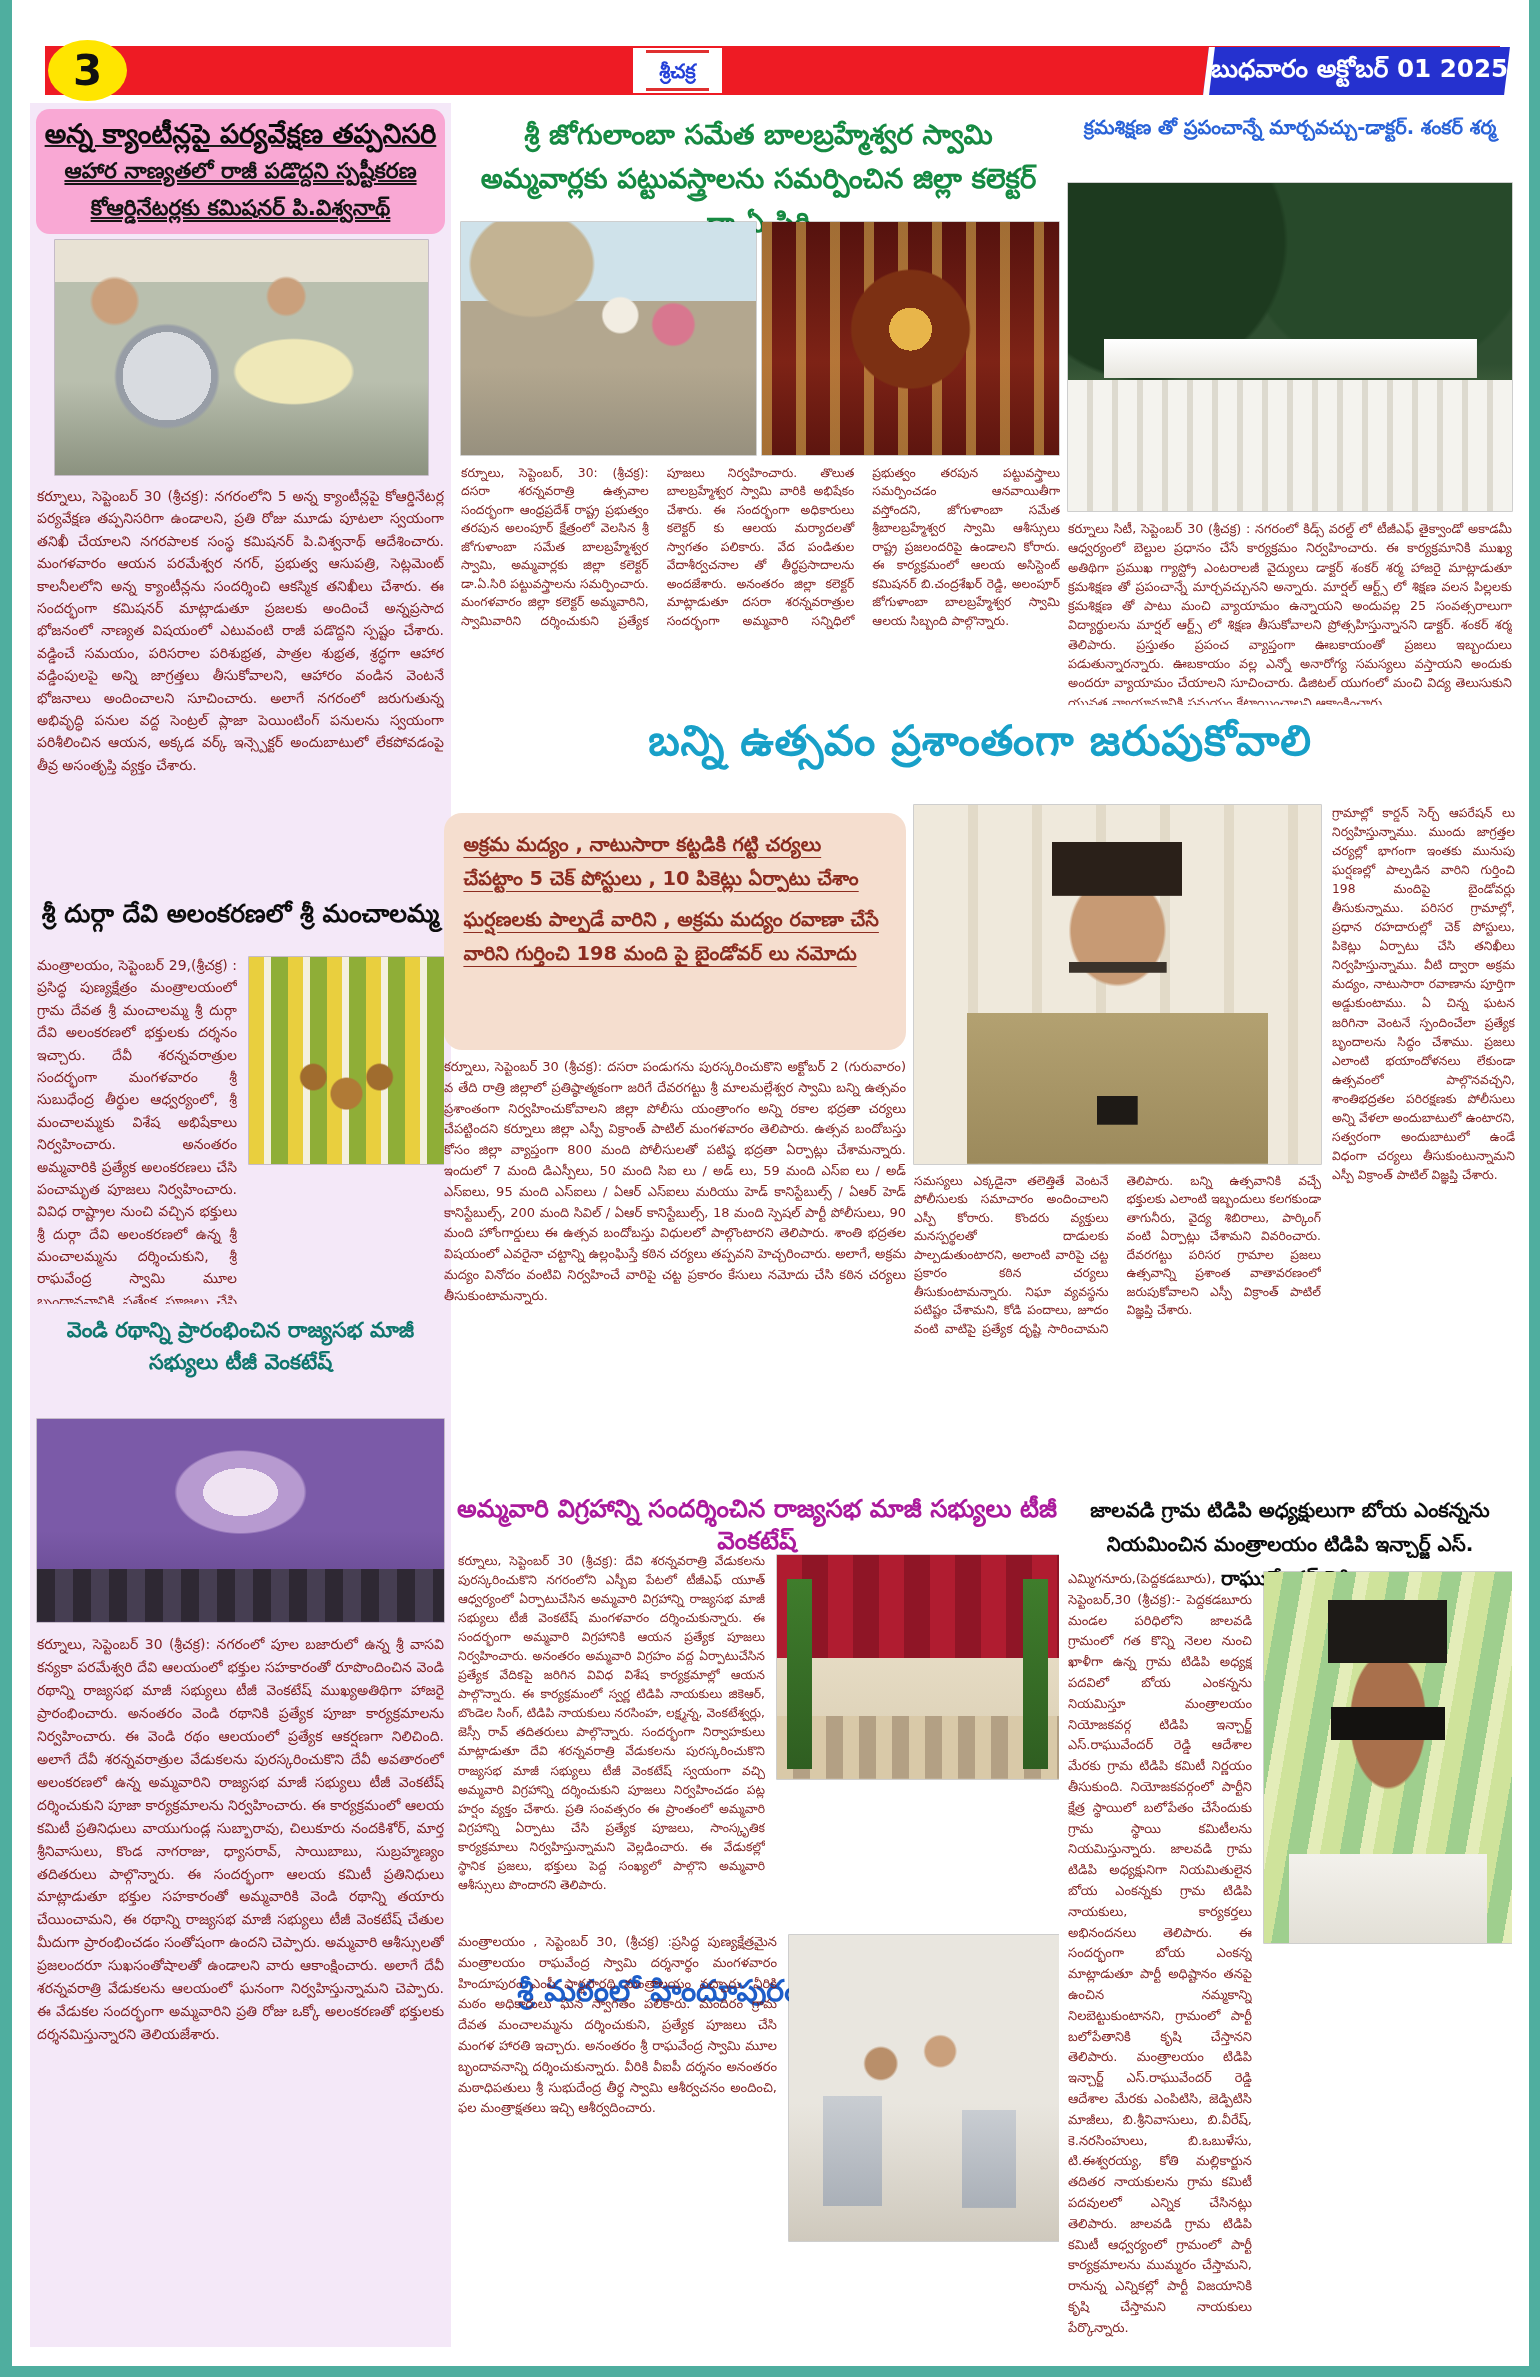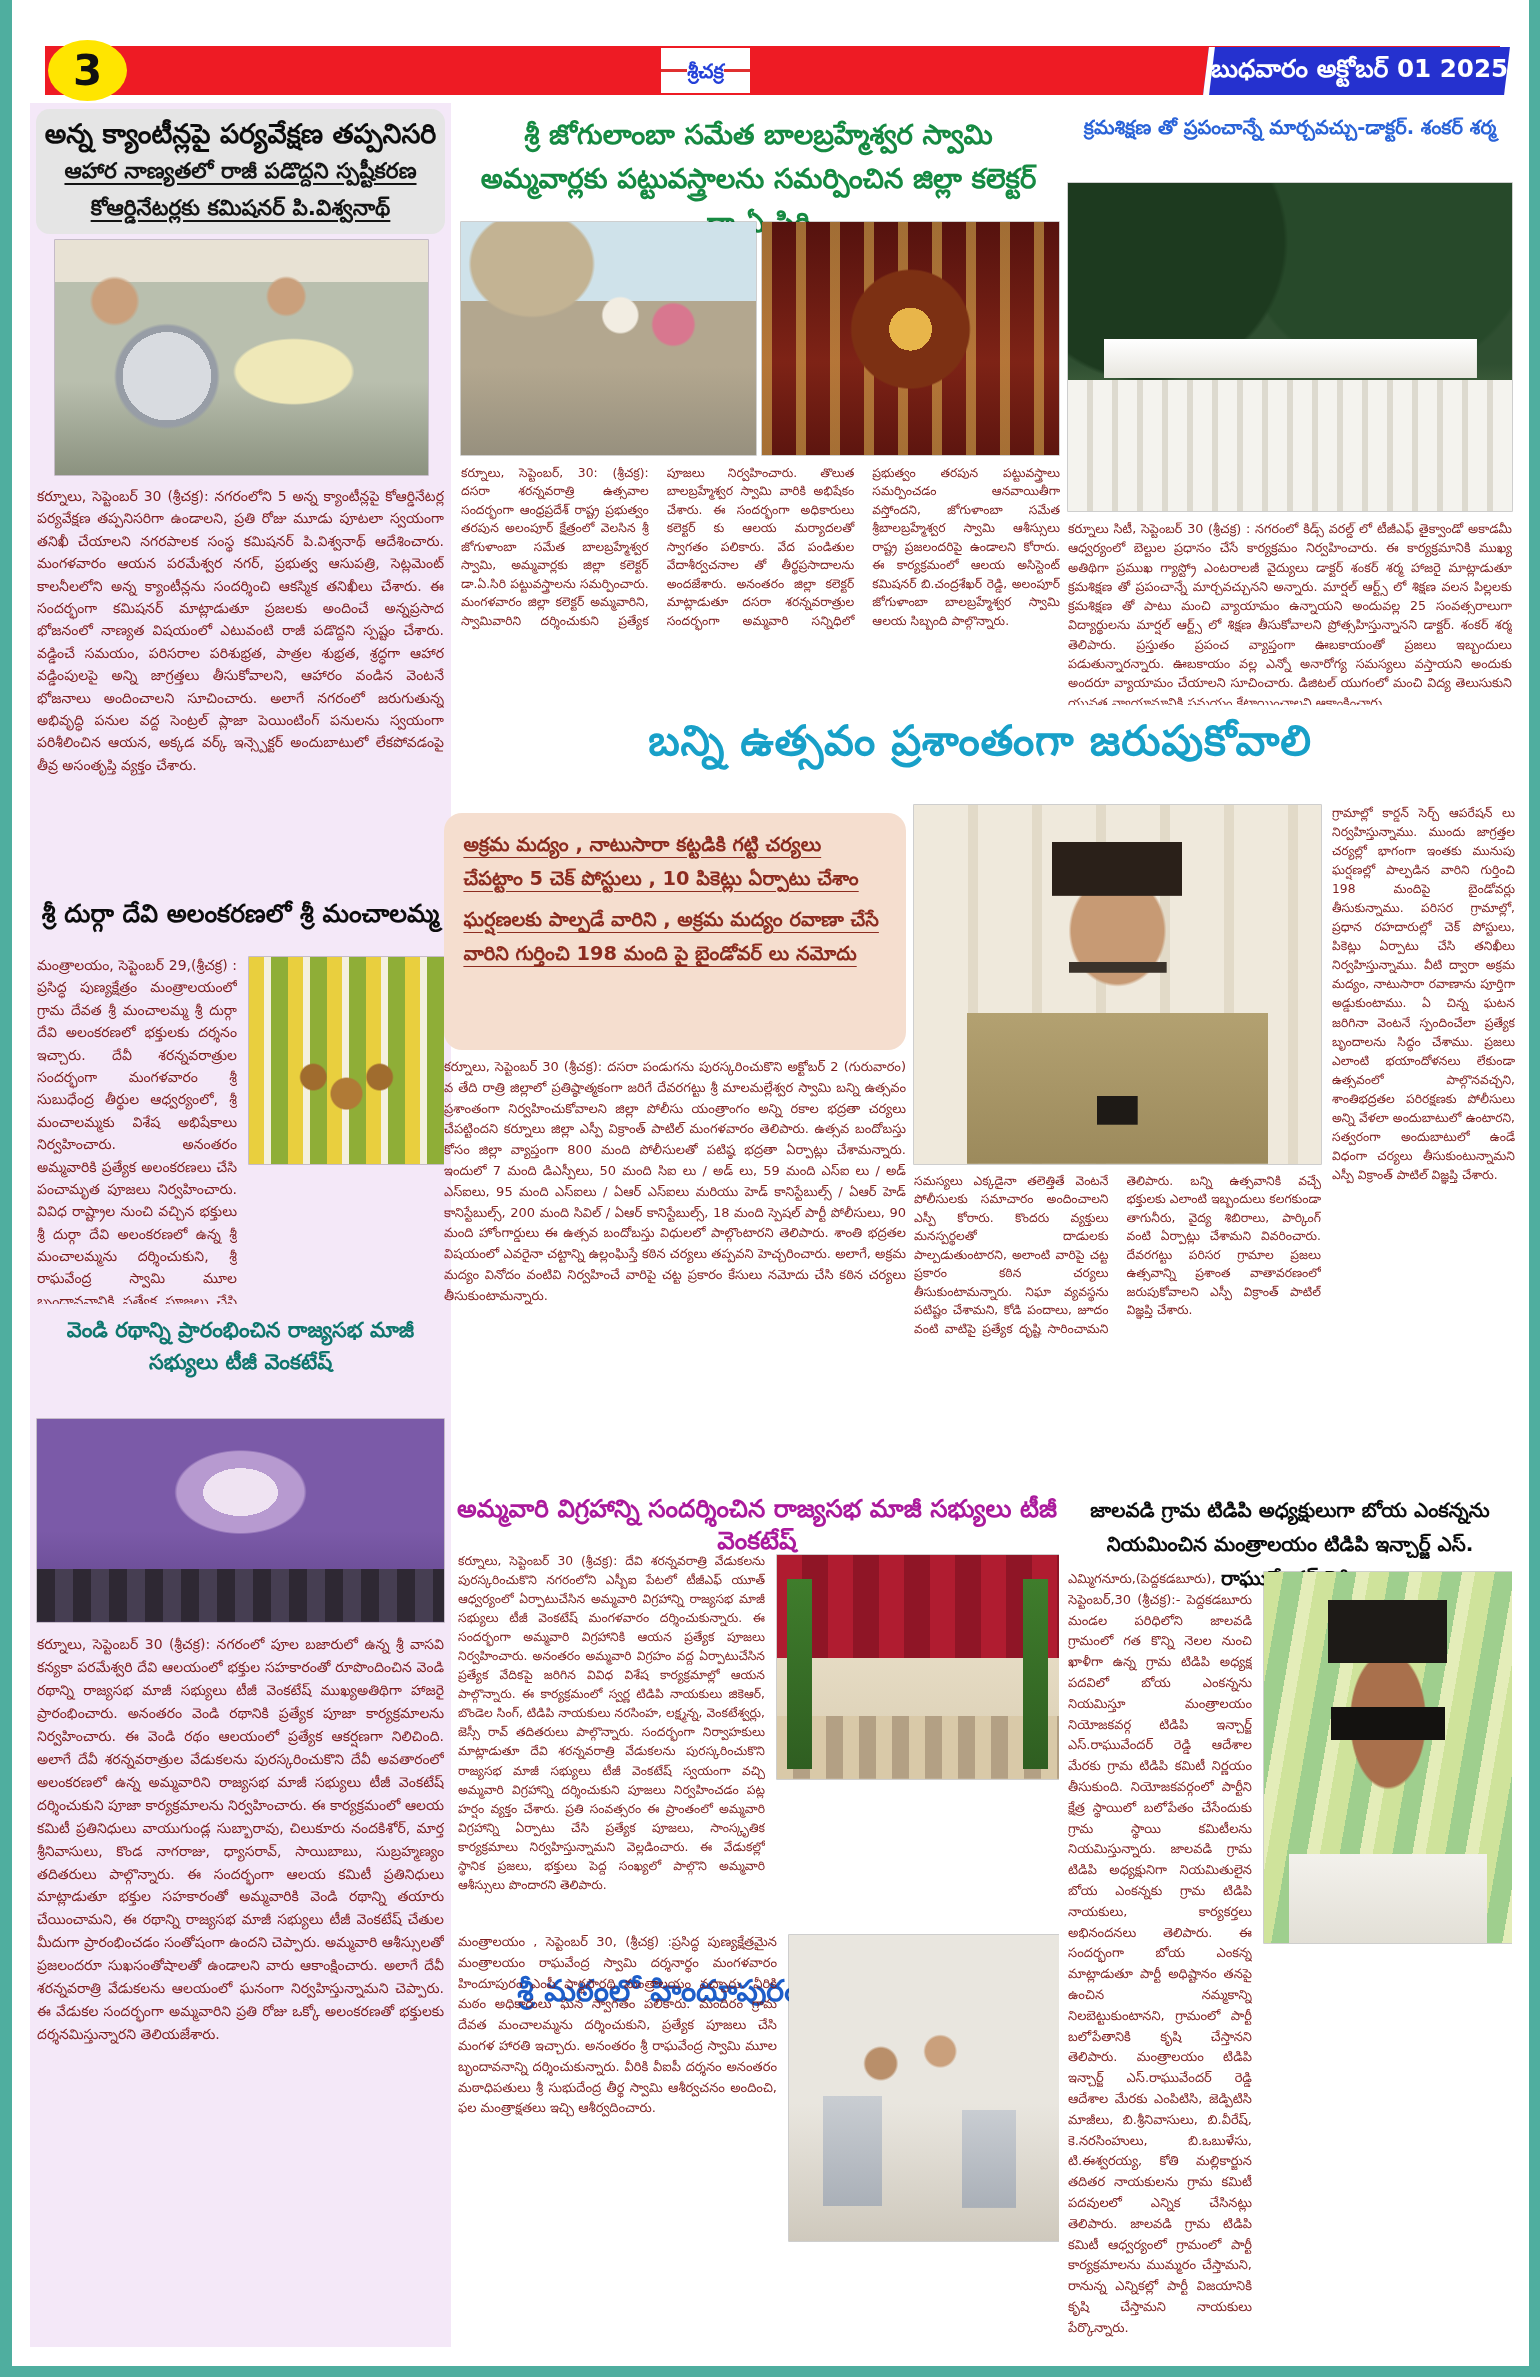--- a/index.html
+++ b/index.html
@@ -5,38 +5,38 @@
   html,body{margin:0;padding:0;background:#ffffff;}
   .page{position:relative;width:1541px;height:2377px;background:#ffffff;overflow:hidden;
         font-family:"DejaVu Sans","Liberation Sans",sans-serif;color:#1c1c1c;}
   .border-strip{position:absolute;background:#4fae9f;}
   
   .redbar{position:absolute;left:45px;top:46px;width:1455px;height:49px;background:#ee1b24;}
   .pagenum{position:absolute;left:48px;top:40px;width:79px;height:61px;border-radius:50%;
            background:#ffe500;display:flex;align-items:center;justify-content:center;
            font-size:42px;font-weight:800;color:#111;z-index:3;}
   .logo{position:absolute;left:633px;top:48px;width:89px;height:45px;background:#ffffff;
-        display:flex;flex-direction:row;align-items:center;justify-content:space-between;z-index:3;margin-left:28px;}
+        display:flex;flex-direction:column;align-items:center;justify-content:space-between;z-index:3;}
   .logo .t{font-size:20px;font-weight:800;color:#2440d8;line-height:1;text-shadow:0 0 0.7px #fff;}
   .logo .r{width:70%;height:3px;background:#e03030;margin:2.2px 0;}
   .datebox{position:absolute;left:1206px;top:47px;width:295px;height:48px;background:#2531cf;
            transform:skewX(-7deg);border-left:6px solid #ffffff;display:flex;align-items:center;
            justify-content:center;z-index:3;}
   .datebox span{transform:skewX(7deg);color:#ffffff;font-size:24.6px;font-weight:700;white-space:nowrap;}
   
   .abs{position:absolute;}
   .headline{font-weight:800;text-align:center;line-height:1.3;}
   .body-txt{text-align:justify;overflow:hidden;line-height:1.6;color:#7f1d1d;}
   .photo{overflow:hidden;box-shadow:0 0 0 0.7px rgba(0,0,0,.28);}
   .cols3{column-count:3;column-gap:18px;}
   .cols2{column-count:2;column-gap:18px;}
   .float-photo{float:right;margin:3px 0 7.5px 12px;position:relative;box-shadow:0 0 0 0.7px rgba(0,0,0,.28);}
   .lavender{background:#f4e8f8;}
   
-  .a-box{background:#e5e5e5;border-radius:13.4px;text-align:center;padding:7.5px 6px 9px;}
+  .a-box{background:#f9a8d4;border-radius:13.4px;text-align:center;padding:7.5px 6px 9px;text-decoration:underline;}
   .a-h{font-size:27px;font-weight:800;color:#0d0d0d;line-height:1.25;}
   .a-s{font-size:21.6px;font-weight:700;color:#141414;text-decoration:underline;text-underline-offset:5.2px;margin-top:7.5px;}
   
   .hl-box{background:#f5decf;border-radius:18px;padding:15px 19.4px;overflow:hidden;}
   .hl{font-size:19.4px;font-weight:600;color:#8c2c20;text-decoration:underline;text-underline-offset:6px;
       line-height:1.75;margin-bottom:7.5px;}
   
   .phA{background:
     radial-gradient(circle at 30% 58%,#d8dbe0 0 15%,#979da6 15% 17%,transparent 18%),
     radial-gradient(circle at 62% 24%,#caa07c 0 6%,transparent 7%),

